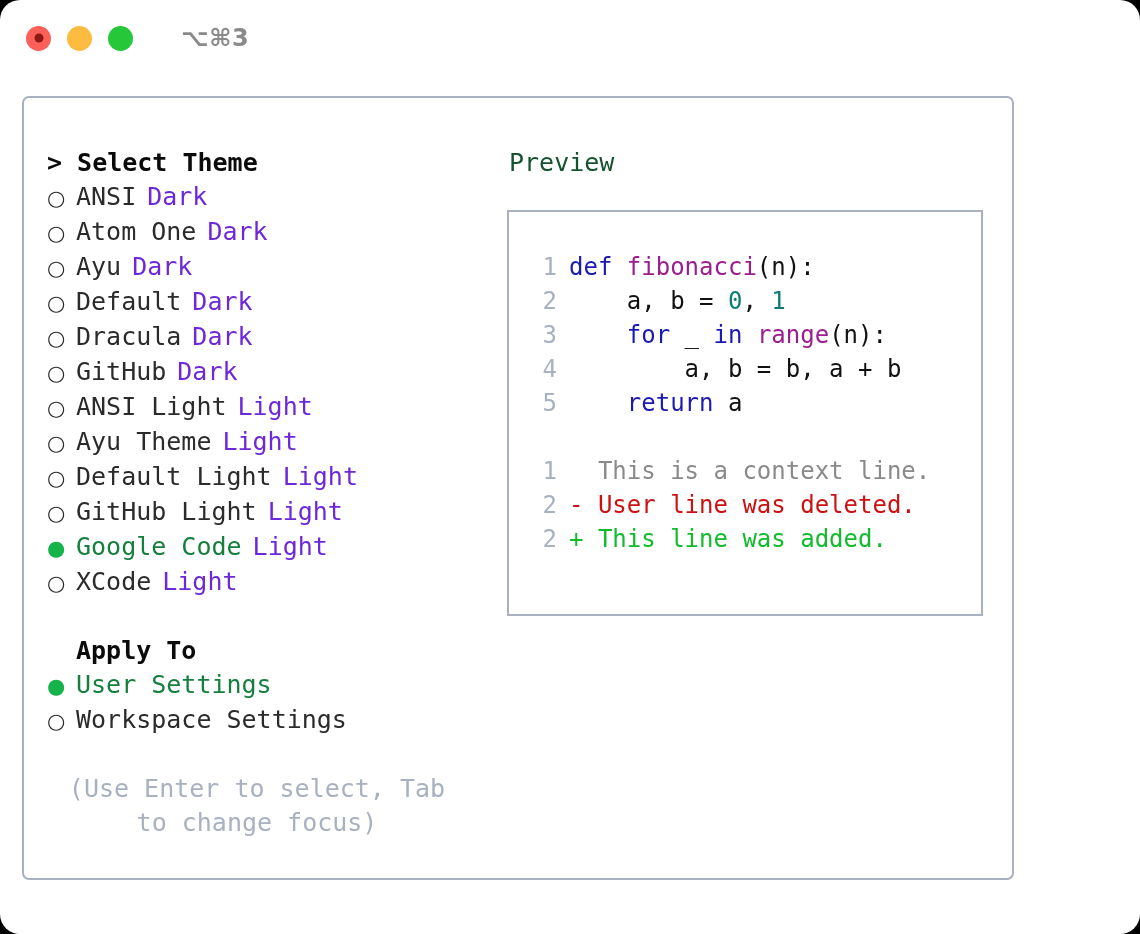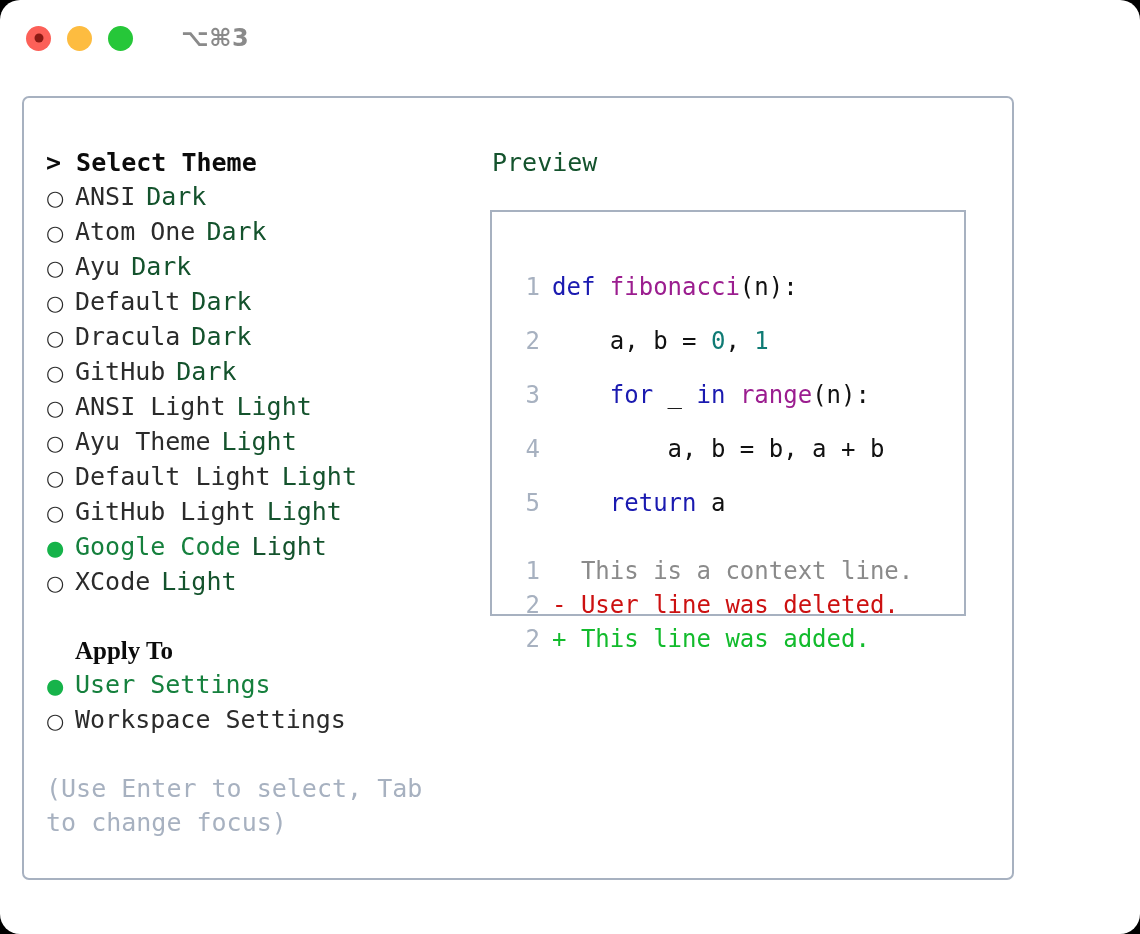--- a/index.html
+++ b/index.html
@@ -80,40 +80,40 @@
     background: #ffffff;
   }
 
   .columns {
     display: flex;
     padding: 48px 0 0 0;
   }
 
   .col-left {
     width: 462px;
-    padding-left: 22px;
-    box-sizing: border-box;
+    padding-left: 6px;
+    box-sizing: border-box;
+    margin-left: 17px;
   }
   .col-right {
     flex: 1;
     padding-left: 4px;
     box-sizing: border-box;
   }
 
   
   .section-header {
     font-size: 25px;
     font-weight: bold;
     color: #0b0b0b;
     line-height: 34px;
     white-space: pre;
   }
   .section-header.indented {
     padding-left: 29px;
-    font-family: Liberation Serif, serif;
   }
 
   .opt-row {
     display: flex;
     align-items: baseline;
     line-height: 34px;
     font-size: 25px;
     white-space: pre;
   }
   .bullet {
@@ -126,32 +126,33 @@
   .bullet.on {
     color: #16b34a;
   }
   .opt-label {
     color: #2b2b2b;
   }
   .opt-row.selected .opt-label {
     color: #15803d;
   }
   .opt-suffix {
-    color: #14532d;
+    color: #6d28d9;
     padding-left: 11px;
   }
 
   .spacer-row { height: 34px; }
 
   .hint {
     margin-top: 34px;
     font-size: 25px;
     line-height: 34px;
     color: #a7b1c0;
     max-width: 420px;
+    text-align: center;
   }
 
   
   .preview-title {
     font-size: 25px;
     color: #14532d;
     line-height: 34px;
     padding-left: 2px;
   }
   .preview-box {
@@ -171,21 +172,21 @@
     line-height: 34px;
     white-space: pre;
   }
   .gutter {
     width: 32px;
     flex: none;
     text-align: right;
     color: #a7b1c0;
     padding-right: 12px;
   }
-  .code-body { color: #111111; margin-top: 20px; }
+  .code-body { color: #111111; }
 
   .tok-kw   { color: #1a1ab0; }
   .tok-fn   { color: #9b1d8f; }
   .tok-num  { color: #0f7b74; }
   .tok-plain{ color: #111111; }
 
   .blank-line { height: 34px; }
 
   .diff-ctx  { color: #8a8a8a; }
   .diff-del  { color: #cc1111; }

